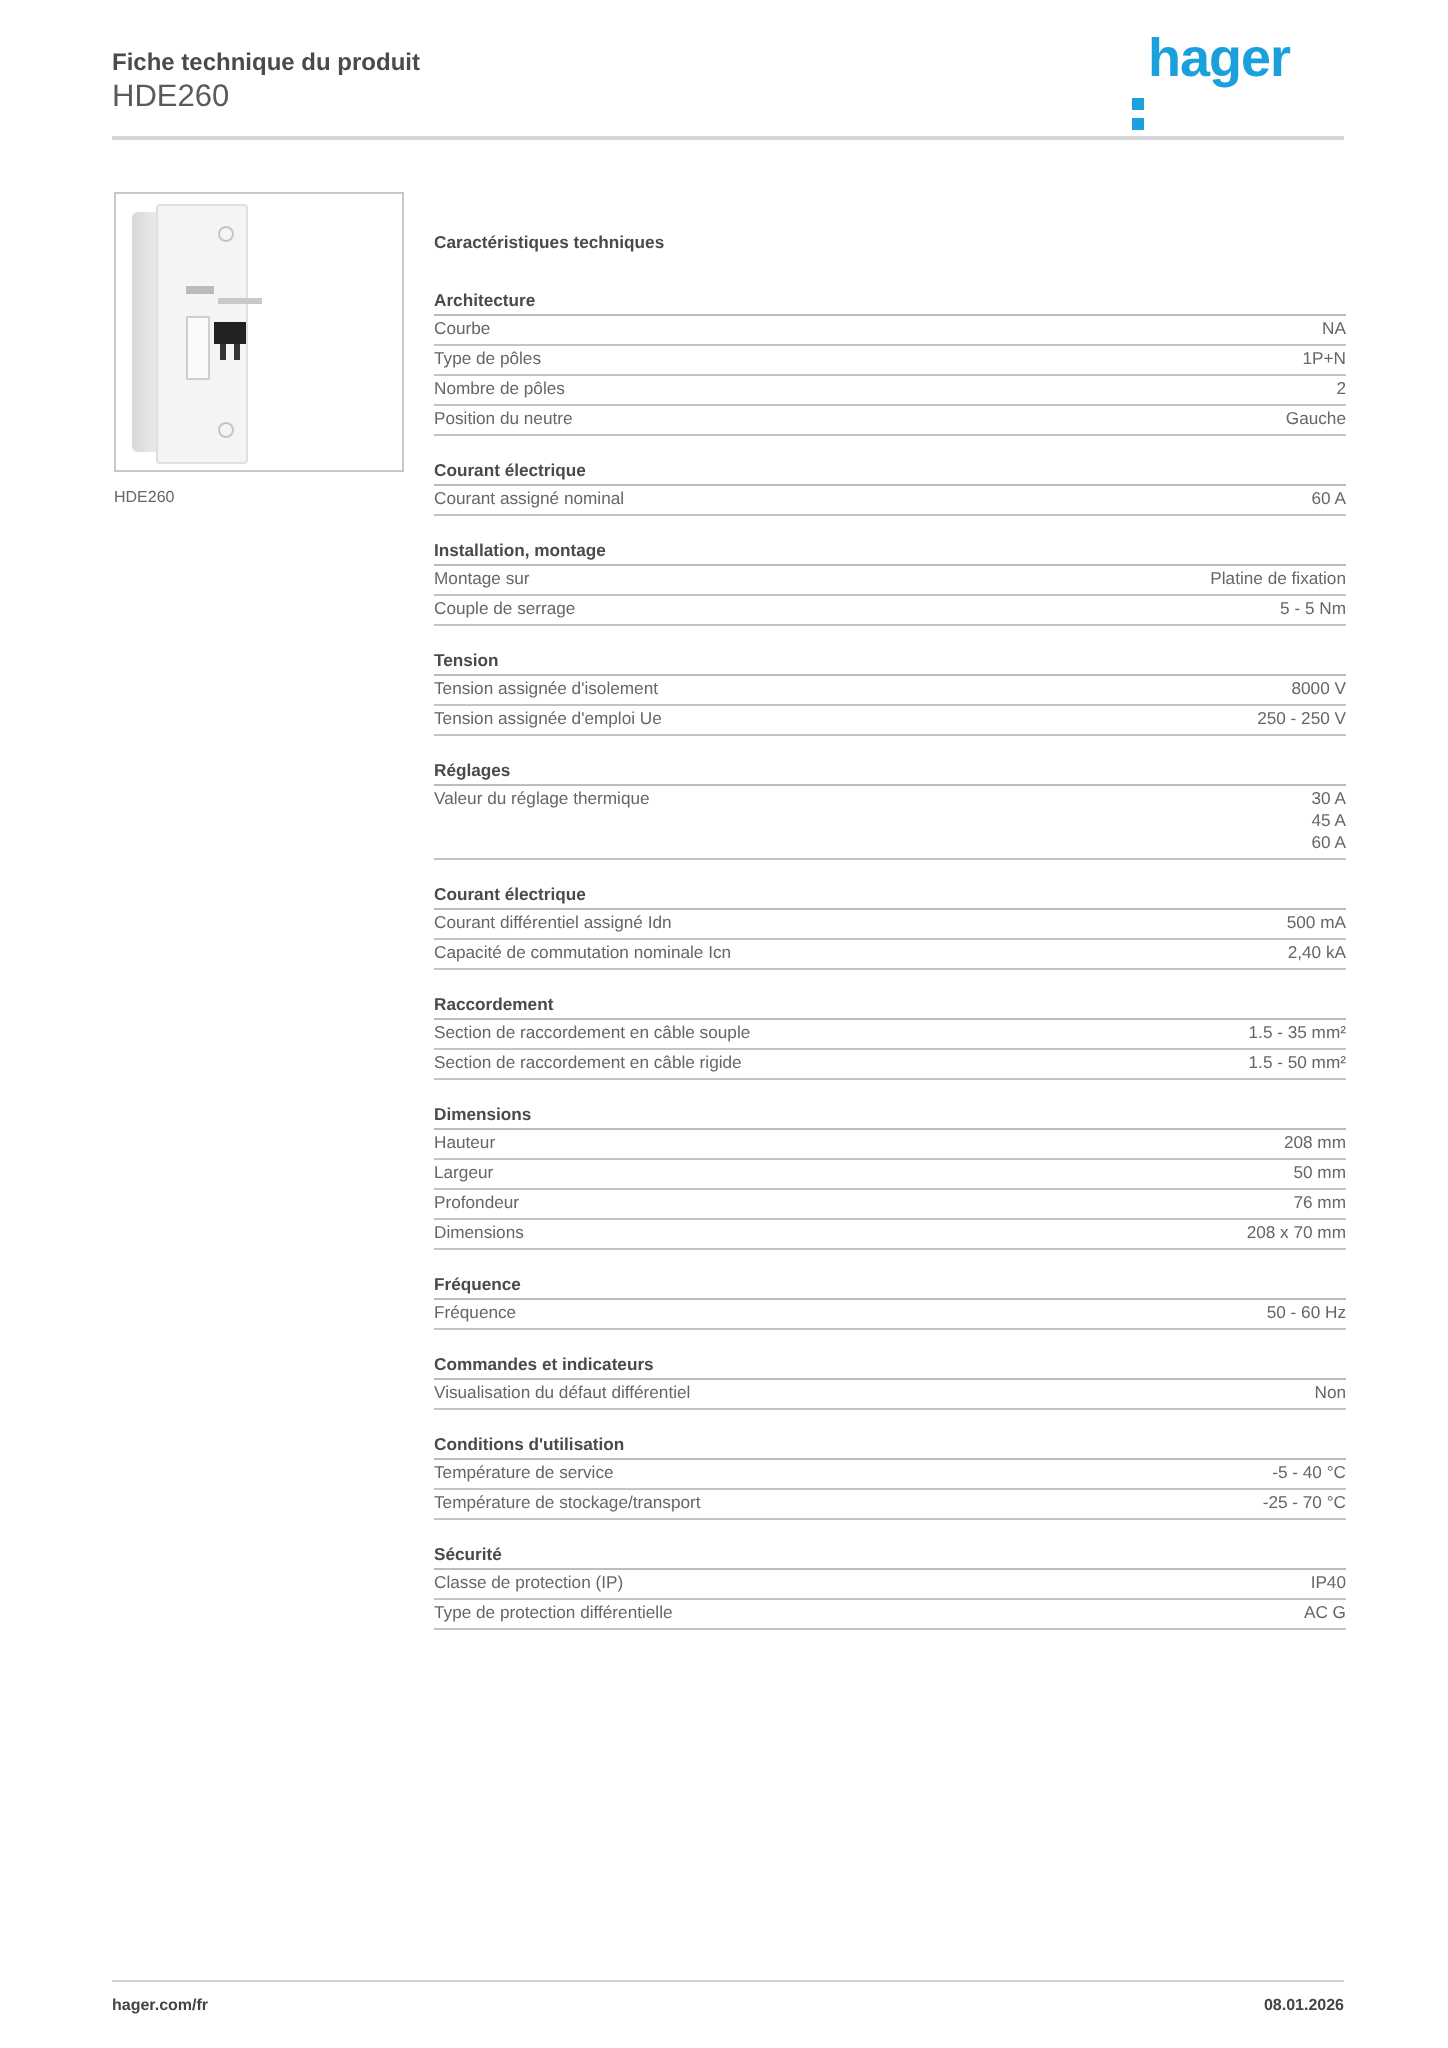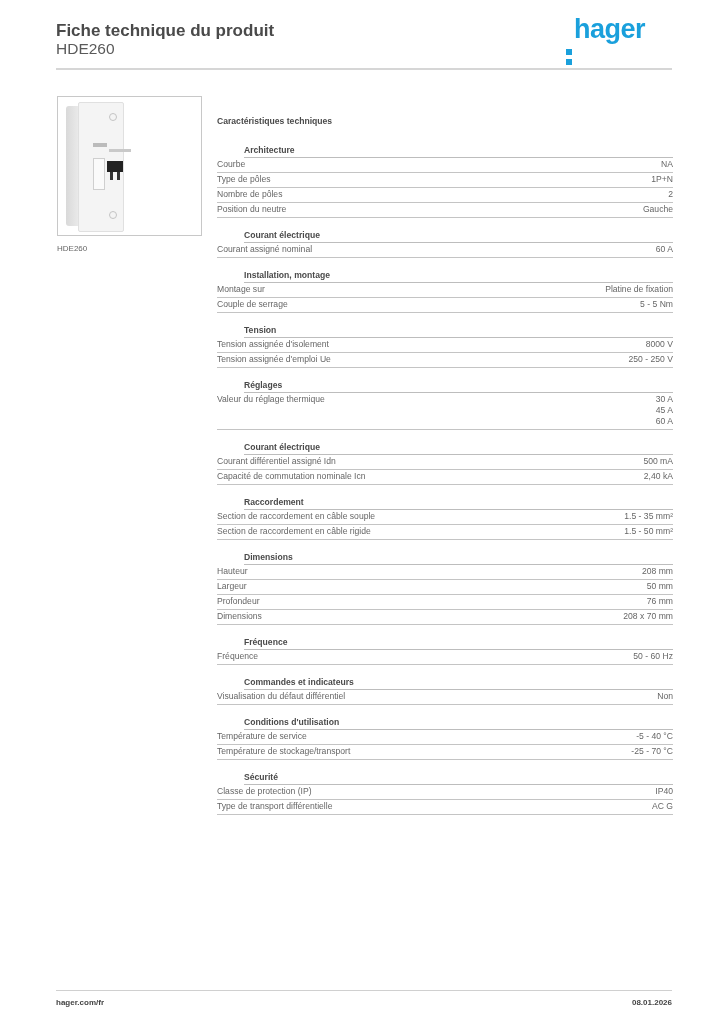--- a/index.html
+++ b/index.html
@@ -1,19 +1,19 @@
 <!DOCTYPE html>
 <html><head>
 <meta charset="utf-8">
 <style>
   html, body { margin: 0; padding: 0; background: #ffffff; }
   body { width: 724px; height: 1024px; position: relative; font-family: "Liberation Sans", sans-serif; color: #555; overflow: hidden; }
 
   .header { position: absolute; left: 56px; top: 22px; }
-  .title { font-size: 17px; font-weight: bold; color: #4a4a4a; line-height: 18px; }
+  .title { font-size: 12px; font-weight: bold; color: #4a4a4a; line-height: 18px; }
   .subtitle { font-size: 15.5px; color: #5a5a5a; line-height: 18px; }
   .logo { position: absolute; left: 566px; top: 14px; font-size: 27px; font-weight: bold; color: #1aa0dc; letter-spacing: -0.5px; }
   .logo .colon { display: inline-block; width: 6px; position: relative; margin-right: 2px; }
   .logo .colon i { position: absolute; left: 0; width: 6px; height: 6px; background: #1aa0dc; }
   .header-rule { position: absolute; left: 56px; top: 68px; width: 616px; height: 2px; background: #d6d6d6; }
 
   .image-box { position: absolute; left: 57px; top: 96px; width: 143px; height: 138px; border: 1px solid #c8c8c8; background: #fff; }
   .product { position: absolute; left: 8px; top: 5px; width: 58px; height: 128px; }
   .product .side { position: absolute; left: 0; top: 4px; width: 14px; height: 120px; background: linear-gradient(90deg,#d9d9d9,#ececec); border-radius: 3px 0 0 3px; }
   .product .front { position: absolute; left: 12px; top: 0; width: 44px; height: 128px; background: #f4f4f4; border: 1px solid #e0e0e0; border-radius: 2px; }
@@ -25,21 +25,21 @@
   .product .lbl2 { position: absolute; left: 30px; top: 46px; width: 22px; height: 3px; background: #c9c9c9; }
   .product .clip1, .product .clip2 { position: absolute; left: 30px; width: 6px; height: 6px; border: 1px solid #c4c4c4; border-radius: 50%; }
   .product .clip1 { top: 10px; } .product .clip2 { top: 108px; }
   .image-caption { position: absolute; left: 57px; top: 244px; font-size: 8px; color: #666; }
 
   .main { position: absolute; left: 217px; top: 96px; width: 456px; }
   .product-desc { font-size: 8.6px; font-weight: bold; color: #4a4a4a; height: 14px; }
   .section-title { font-size: 8.6px; font-weight: bold; color: #4a4a4a; margin-top: 20px; height: 14px; }
 
   .group { margin-top: 11px; }
-  .group-title { font-size: 8.6px; font-weight: bold; color: #4a4a4a; height: 13px; line-height: 13px; border-bottom: 1px solid #bdbdbd; margin-left: 27px; }
+  .group-title { font-size: 8.6px; font-weight: bold; color: #4a4a4a; height: 13px; line-height: 13px; border-bottom: 1px solid #bdbdbd; }
   .row { display: flex; justify-content: flex-start; align-items: flex-start; font-size: 8.6px; color: #666; border-bottom: 1px solid #c4c4c4; padding: 1px 0 2px 0; line-height: 11px; }
   .row .label { flex: 1; }
   .row .value { text-align: right; margin-left: 40px; }
   .row .value div { line-height: 11px; }
   .first-group { margin-top: 14px; }
 
   .footer-rule { position: absolute; left: 56px; top: 990px; width: 616px; height: 1px; background: #d0d0d0; }
   .footer-left { position: absolute; left: 56px; top: 998px; font-size: 8px; font-weight: bold; color: #444; }
   .footer-center { position: absolute; left: 0; width: 724px; text-align: center; top: 1034px; font-size: 8px; color: #777; }
   .footer-right { position: absolute; right: 52px; top: 998px; font-size: 8px; font-weight: bold; color: #444; }
@@ -247,21 +247,21 @@
       </div>
       <div class="group">
         <div class="group-title">Sécurité</div>
         <div class="row">
           <div class="label">Classe de protection (IP)</div>
           <div class="value">
             <div>IP40</div>
           </div>
         </div>
         <div class="row">
-          <div class="label">Type de transport différentielle</div>
+          <div class="label">Type de protection différentielle</div>
           <div class="value">
             <div>AC G</div>
           </div>
         </div>
       </div>
     </div>
 </div>
 
 <div class="footer-rule"></div>
 <div class="footer-left">hager.com/fr</div>

